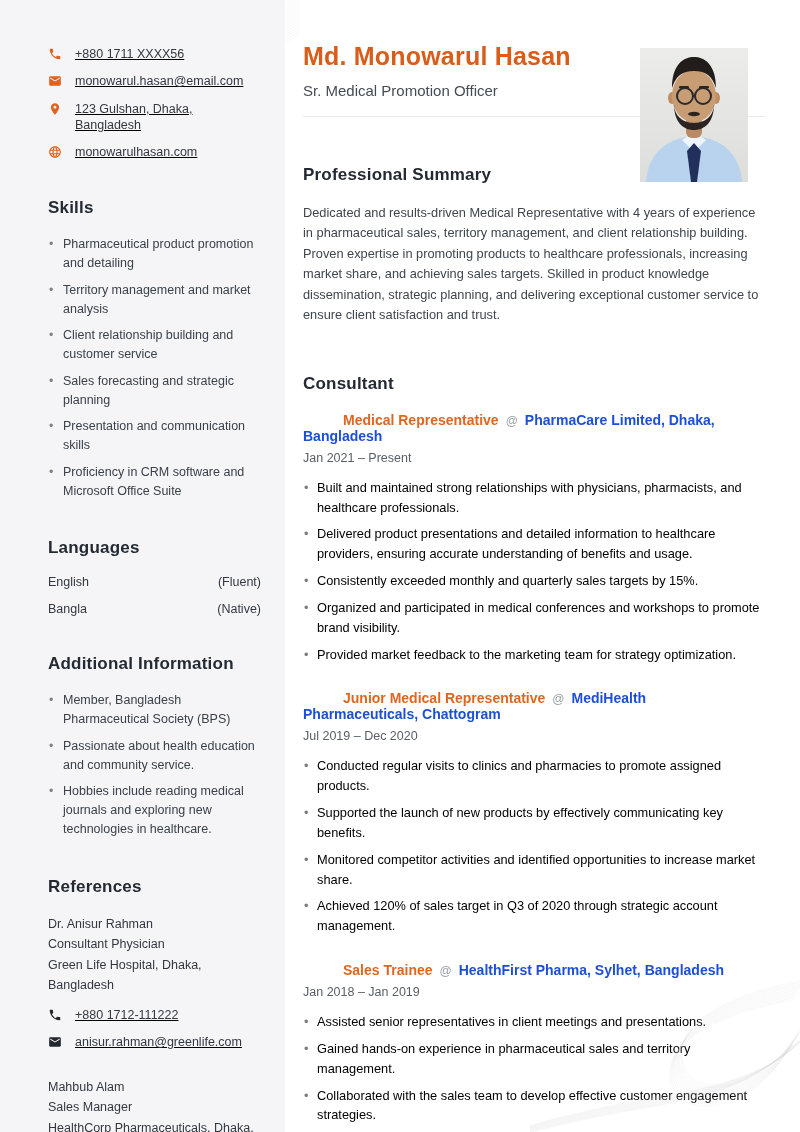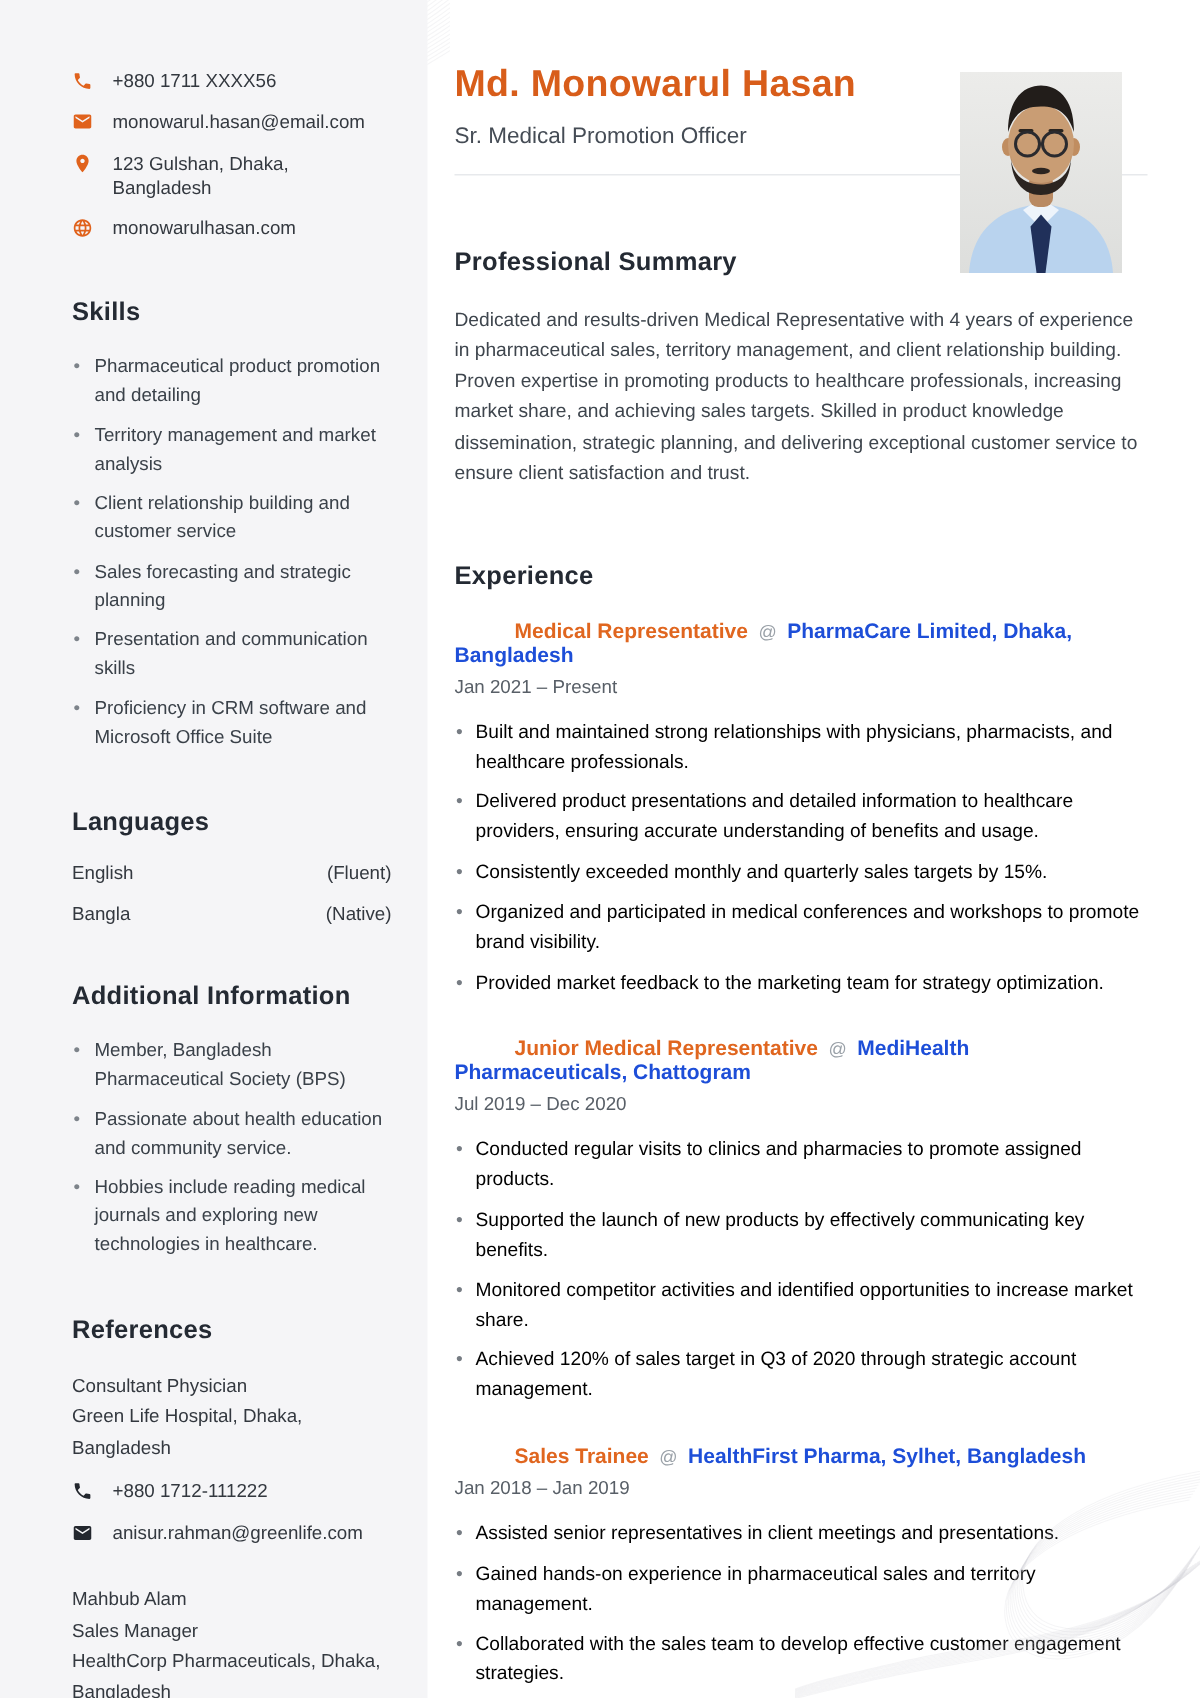--- a/index.html
+++ b/index.html
@@ -9,21 +9,21 @@
 
   
   .swirl { position:absolute; pointer-events:none; }
   .swirl-top { left:0; top:0; }
   .swirl-bottom { left:530px; top:940px; }
   .swirl path, .swirl use { fill:none; stroke:#cbccd2; stroke-width:.7; opacity:.45; }
 
   
   .sidebar { position:absolute; left:0; top:0; bottom:0; width:285px;
              background:#f5f5f7; padding:46px 24px 40px 48px; z-index:1; }
-  .contact-row { display:flex; align-items:flex-start; margin-bottom:11px; }
+  .contact-row { display:flex; align-items:flex-start; margin-bottom:11px;text-decoration:underline; }
   .contact-row .ic { width:14px; height:14px; margin-right:13px; flex:0 0 14px; margin-top:1px; }
   .contact-row .ic svg { width:14px; height:14px; display:block; }
   .contact-row span.txt { font-size:12.5px; color:#33383f; line-height:1.3; }
   .ic-orange svg { fill:#e0621c; }
   .ic-dark svg { fill:#23272e; }
 
   .sb-h { font-size:17px; font-weight:700; color:#242a33; margin:38px 0 17px; letter-spacing:.2px; }
   .sb-list { list-style:none; }
   .sb-list li { position:relative; padding-left:15px; font-size:12.5px; line-height:1.5;
                 color:#3a4149; margin-bottom:8px; }
@@ -154,20 +154,21 @@
         <li>Member, Bangladesh Pharmaceutical Society (BPS)</li>
         <li>Passionate about health education and community service.</li>
         <li>Hobbies include reading medical journals and exploring new technologies in healthcare.</li>
       </ul>
     </section>
 
     <section>
       <h3 class="sb-h">References</h3>
 
       <div class="ref-entry">
+        <div class="ref-line">Dr. Anisur Rahman</div>
         <div class="ref-line">Consultant Physician</div>
         <div class="ref-line">Green Life Hospital, Dhaka, Bangladesh</div>
         <div class="contact-row ref-contact">
           <span class="ic ic-dark">
             <svg viewBox="0 0 24 24">
                 <path d="M6.62 10.79c1.44 2.83 3.76 5.15 6.59 6.59l2.2-2.2c.27-.27.67-.36 1.02-.24 1.12.37 2.33.57 3.57.57.55 0 1 .45 1 1V20c0 .55-.45 1-1 1-9.39 0-17-7.61-17-17 0-.55.45-1 1-1h3.5c.55 0 1 .45 1 1 0 1.25.2 2.45.57 3.57.11.35.03.74-.25 1.02l-2.2 2.2z"></path>
               </svg>
           </span>
           <span class="txt">+880 1712-111222</span>
         </div>
@@ -224,21 +225,21 @@
       <div class="job-title">Sr. Medical Promotion Officer</div>
       <hr class="head-divider">
     </header>
 
     <section>
       <h2 class="sec-h">Professional Summary</h2>
       <p class="summary-text">Dedicated and results-driven Medical Representative with 4 years of experience in pharmaceutical sales, territory management, and client relationship building. Proven expertise in promoting products to healthcare professionals, increasing market share, and achieving sales targets. Skilled in product knowledge dissemination, strategic planning, and delivering exceptional customer service to ensure client satisfaction and trust.</p>
     </section>
 
     <section>
-      <h2 class="sec-h">Experience</h2>
+      <h2 class="sec-h">Consultant</h2>
 
       <div class="job">
         <div class="job-head">
           <span class="role">Medical Representative</span><span class="at">@</span><span class="company">PharmaCare Limited, Dhaka, Bangladesh</span>
         </div>
         <div class="dates">Jan 2021 – Present</div>
         <ul class="bullets">
           <li>Built and maintained strong relationships with physicians, pharmacists, and healthcare professionals.</li>
           <li>Delivered product presentations and detailed information to healthcare providers, ensuring accurate understanding of benefits and usage.</li>
           <li>Consistently exceeded monthly and quarterly sales targets by 15%.</li>

